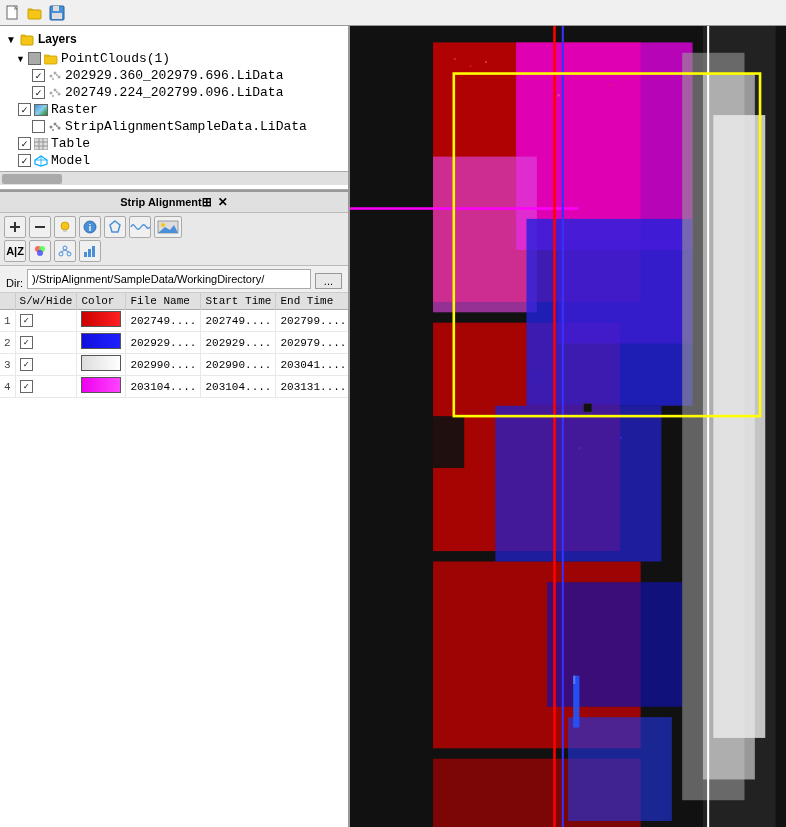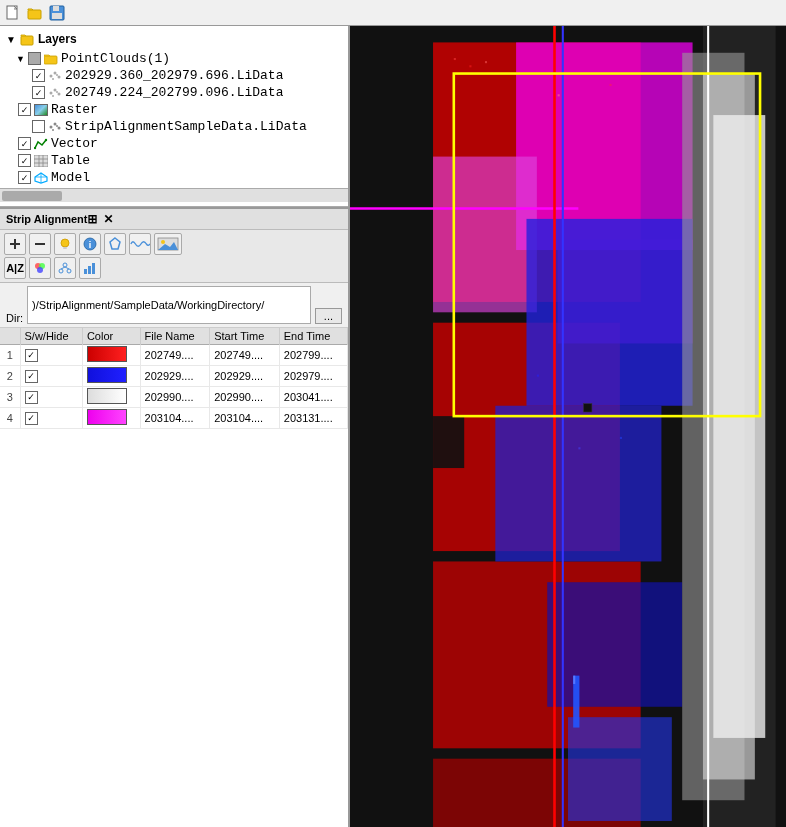--- a/index.html
+++ b/index.html
@@ -113,21 +113,21 @@
       flex-direction: column;
       background: #f0f0f0;
     }
     .strip-header {
       background: #e0e0e0;
       border-top: 2px solid #999;
       border-bottom: 1px solid #bbb;
       padding: 3px 6px;
       display: flex;
       align-items: center;
-      justify-content: flex-start;
+      justify-content: center;
       font-weight: bold;
       font-size: 11px;
     }
     .strip-header-icons {
       display: flex; align-items: center; gap: 4px;
     }
     .strip-toolbar {
       background: #e8e8e8;
       border-bottom: 1px solid #bbb;
       padding: 3px 4px;
@@ -156,40 +156,41 @@
       padding: 3px 6px;
       background: #f0f0f0;
       border-bottom: 1px solid #ccc;
       font-size: 11px;
     }
     .dir-label { margin-right: 4px; white-space: nowrap; }
     .dir-path {
       flex: 1;
       background: white;
       border: 1px solid #aaa;
-      padding: 12px 4px;
+      padding: 3px 4px;
       font-size: 11px;
       overflow: hidden;
       white-space: nowrap;
     }
     .dir-browse {
       margin-left: 4px;
       padding: 1px 8px;
       background: #e8e8e8;
       border: 1px solid #999;
       cursor: pointer;
       font-size: 11px;
     }
 
     
     .strip-table-container {
       flex: 1;
       overflow-y: auto;
       overflow-x: hidden;
       background: white;
+      font-family: Liberation Mono, monospace;
     }
     table.strip-table {
       width: 100%;
       border-collapse: collapse;
       font-size: 11px;
     }
     table.strip-table thead tr {
       background: #e0e0e0;
       border-bottom: 1px solid #aaa;
     }
@@ -336,30 +337,20 @@
           <svg width="14" height="12" viewBox="0 0 14 12" style="margin-right:3px;">
             <circle cx="3" cy="6" r="1.5" fill="#888888"></circle>
             <circle cx="7" cy="3" r="1.5" fill="#888888"></circle>
             <circle cx="11" cy="7" r="1.5" fill="#888888"></circle>
             <circle cx="5" cy="9" r="1" fill="#888888"></circle>
             <circle cx="9" cy="5" r="1" fill="#888888"></circle>
           </svg>
           <span class="item-label">StripAlignmentSampleData.LiData</span>
         </div>
 
-        <div class="tree-item">
-          <span class="indent" style="width:14px"></span>
-          <span class="checkbox checked"></span>
-          <svg width="14" height="12" viewBox="0 0 14 12" style="margin-right:3px;">
-            <polyline points="1,10 4,4 8,7 12,2" fill="none" stroke="#008000" stroke-width="1.5"></polyline>
-            <circle cx="1" cy="10" r="1.2" fill="#008000"></circle>
-            <circle cx="12" cy="2" r="1.2" fill="#008000"></circle>
-          </svg>
-          <span class="item-label">Vector</span>
-        </div>
 
         <div class="tree-item">
           <span class="indent" style="width:14px"></span>
           <span class="checkbox checked"></span>
           <svg width="14" height="12" viewBox="0 0 14 12" style="margin-right:3px;">
             <rect x="0" y="0" width="14" height="12" fill="#ddd" stroke="#888" stroke-width="0.8"></rect>
             <line x1="0" y1="4" x2="14" y2="4" stroke="#888" stroke-width="0.8"></line>
             <line x1="0" y1="8" x2="14" y2="8" stroke="#888" stroke-width="0.8"></line>
             <line x1="5" y1="0" x2="5" y2="12" stroke="#888" stroke-width="0.8"></line>
             <line x1="9" y1="0" x2="9" y2="12" stroke="#888" stroke-width="0.8"></line>

